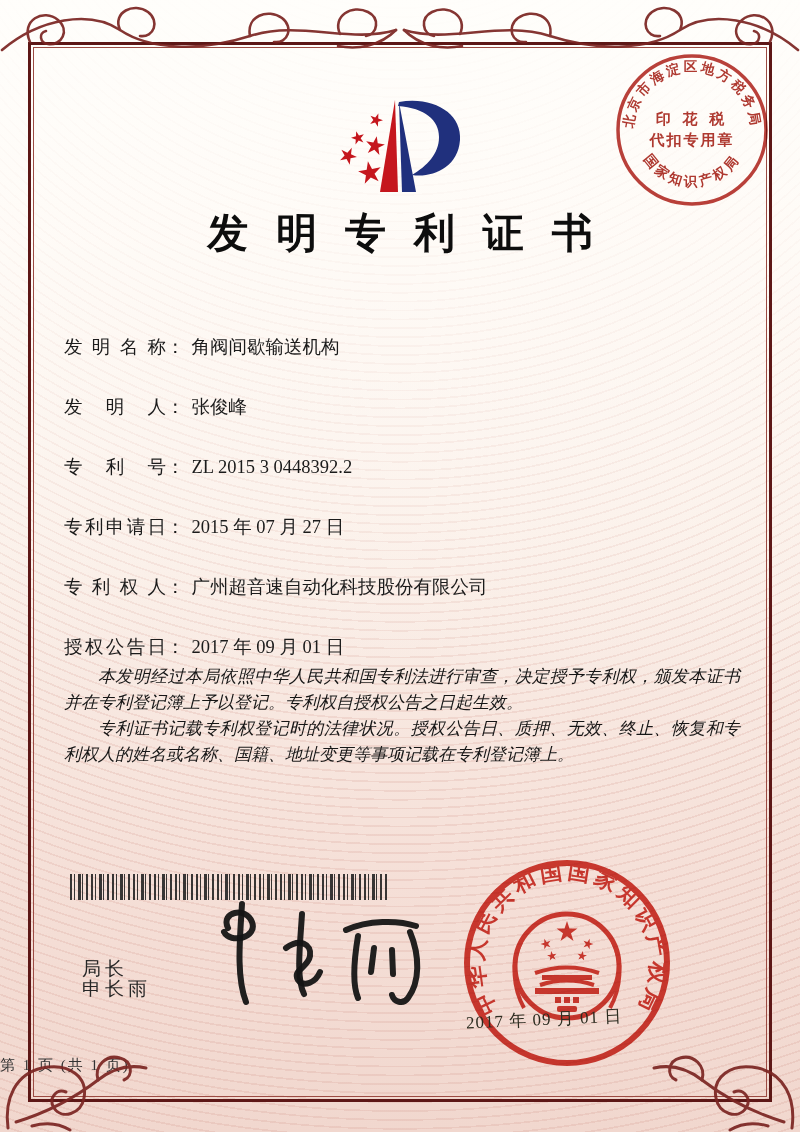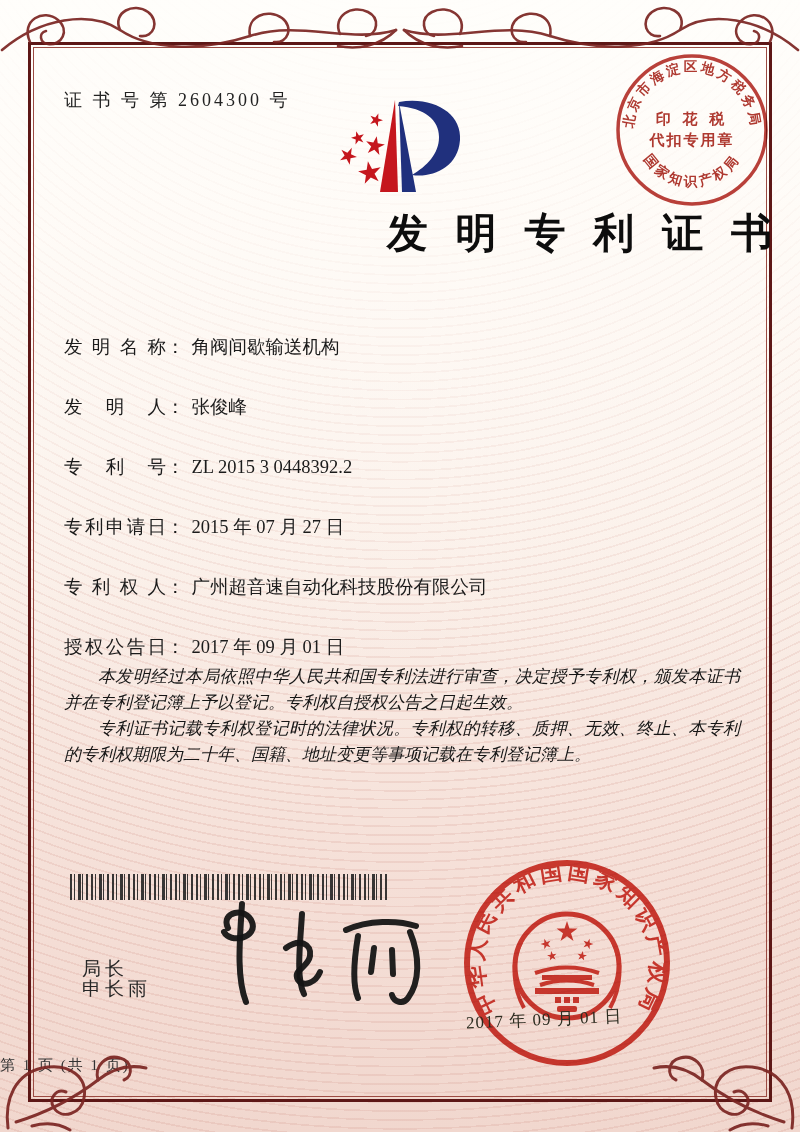--- a/index.html
+++ b/index.html
@@ -16,21 +16,21 @@
   .frame::after { content:""; position:absolute; inset:2px; border:1px solid #9c4a42; }
   .orn { stroke:#7b2522; stroke-width:2.6; fill:none; stroke-linecap:round; opacity:.92; }
   .orn-b { stroke:#7b2522; stroke-width:3; fill:none; stroke-linecap:round; opacity:.92; }
   .top-orn { position:absolute; left:0; top:0; }
   .bl-orn { position:absolute; left:2px; top:1042px; }
   .br-orn { position:absolute; left:648px; top:1042px; }
   .certno { position:absolute; left:64px; top:88px; font-size:18px; letter-spacing:3px; color:#222; }
   .logo { position:absolute; left:332px; top:80px; }
   .taxstamp { position:absolute; left:612px; top:50px; mix-blend-mode:multiply; opacity:.92; }
   .stamp-txt { fill:#a8281f; font-family:"Liberation Serif","DejaVu Serif",serif; font-weight:bold; }
-  .title { position:absolute; left:0; right:0; top:206px; text-align:right; font-size:41px; font-weight:700;
+  .title { position:absolute; left:0; right:0; top:206px; text-align:center; font-size:41px; font-weight:700;
            letter-spacing:.68em; padding-left:.68em; color:#0d0d0d; }
   .fields { position:absolute; left:64px; top:334px; font-size:18.5px; }
   .frow { height:23px; margin-bottom:37px; white-space:nowrap; }
   .flabel { display:inline-block; width:102px; text-align:justify; text-align-last:justify; }
   .fvalue { margin-left:7px; }
   .body { position:absolute; left:64px; width:676px; top:664px; font-size:17px; line-height:26px; text-align:justify; color:#161616; }
   .body p { text-indent:2em;font-style:italic; }
   .barcode { position:absolute; left:70px; top:874px; width:318px; height:26px; opacity:.88;
     background:repeating-linear-gradient(90deg,#1e1e1e 0 2px,transparent 2px 4px,#1e1e1e 4px 5px,transparent 5px 8px,
       #1e1e1e 8px 11px,transparent 11px 12px,#1e1e1e 12px 13px,transparent 13px 16px,#1e1e1e 16px 18px,transparent 18px 21px); }
@@ -58,21 +58,20 @@
         <path d="M30,42 C20,20 44,8 58,20 C70,30 62,46 48,44 C40,43 38,33 46,31"></path>
         <path d="M120,30 C112,12 134,2 148,12 C160,21 154,38 140,36"></path>
         <path d="M250,36 C246,16 268,8 282,18 C294,27 288,44 274,42"></path>
         <path d="M340,34 C332,16 352,4 368,12 C380,18 378,34 366,36"></path>
         <path d="M396,30 C380,46 358,50 338,46"></path>
       </g>
       <use href="#halfTop" transform="translate(800,0) scale(-1,1)"></use>
     </g>
   </svg>
 
-  <div class="certno">证 书 号 第 2604300 号</div>
 
   <svg class="logo" width="170" height="125" viewBox="0 0 170 125">
     <defs>
       <path id="st" d="M0,-1 L0.2245,-0.309 L0.951,-0.309 L0.363,0.118 L0.588,0.809 L0,0.382 L-0.588,0.809 L-0.363,0.118 L-0.951,-0.309 L-0.2245,-0.309 Z"></path>
     </defs>
     <g fill="#c5161d">
       <use href="#st" transform="translate(44,40) scale(7) rotate(20)"></use>
       <use href="#st" transform="translate(26,58) scale(7) rotate(-15)"></use>
       <use href="#st" transform="translate(43,66) scale(10) rotate(10)"></use>
       <use href="#st" transform="translate(16,76) scale(9) rotate(25)"></use>
@@ -119,21 +118,21 @@
     <div class="frow">
       <span class="flabel">专利权人</span><span>：</span><span class="fvalue">广州超音速自动化科技股份有限公司</span>
     </div>
     <div class="frow">
       <span class="flabel">授权公告日</span><span>：</span><span class="fvalue">2017 年 09 月 01 日</span>
     </div>
   </div>
 
   <div class="body">
     <p>本发明经过本局依照中华人民共和国专利法进行审查，决定授予专利权，颁发本证书并在专利登记簿上予以登记。专利权自授权公告之日起生效。</p>
-    <p>专利证书记载专利权登记时的法律状况。专利权的转移、质押、无效、终止、本专利的专利权期限为二十年、国籍、地址变更等事项记载在专利登记簿上。</p>
+    <p>专利证书记载专利权登记时的法律状况。授权公告日、质押、无效、终止、恢复和专利权人的姓名或名称、国籍、地址变更等事项记载在专利登记簿上。</p>
   </div>
 
   <div class="barcode"></div>
 
   <div class="dtitle">局长</div>
   <div class="dname">申长雨</div>
 
   <svg class="sig" width="280" height="115" viewBox="0 0 280 115">
     <path d="M58,30 C50,14 76,8 82,24 C88,40 60,46 54,34"></path>
     <path d="M72,6 C70,40 66,78 76,104"></path>

